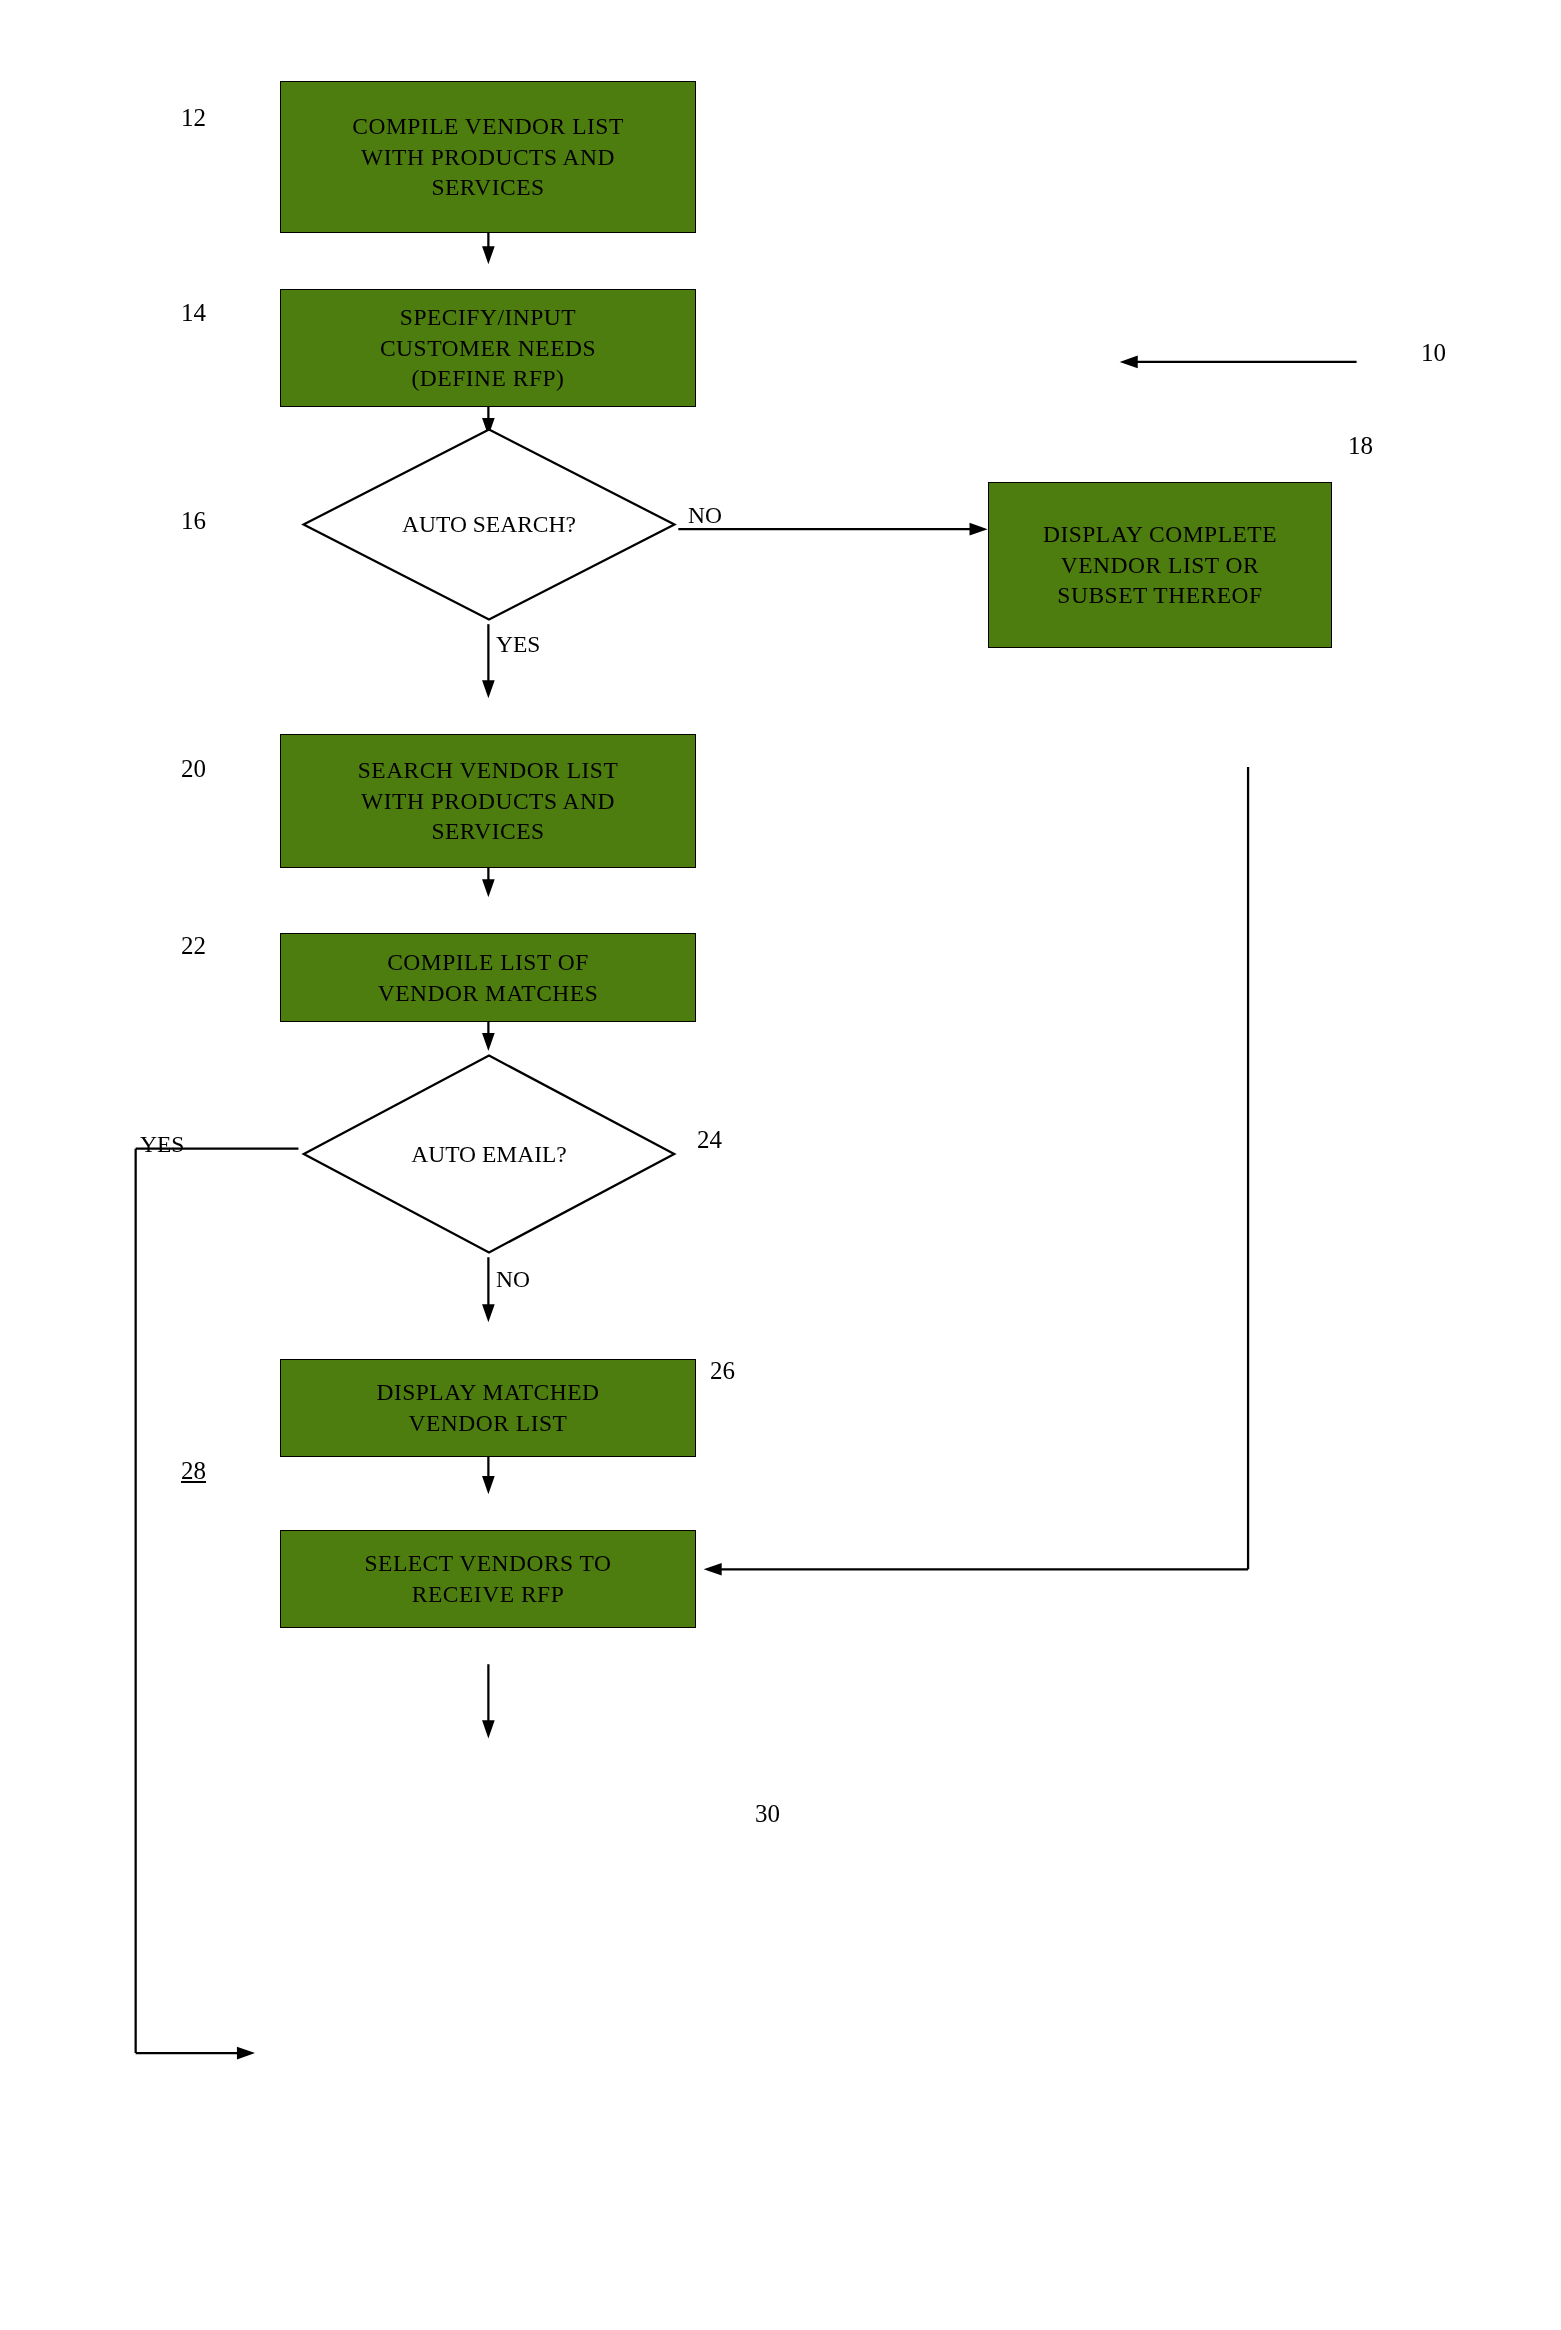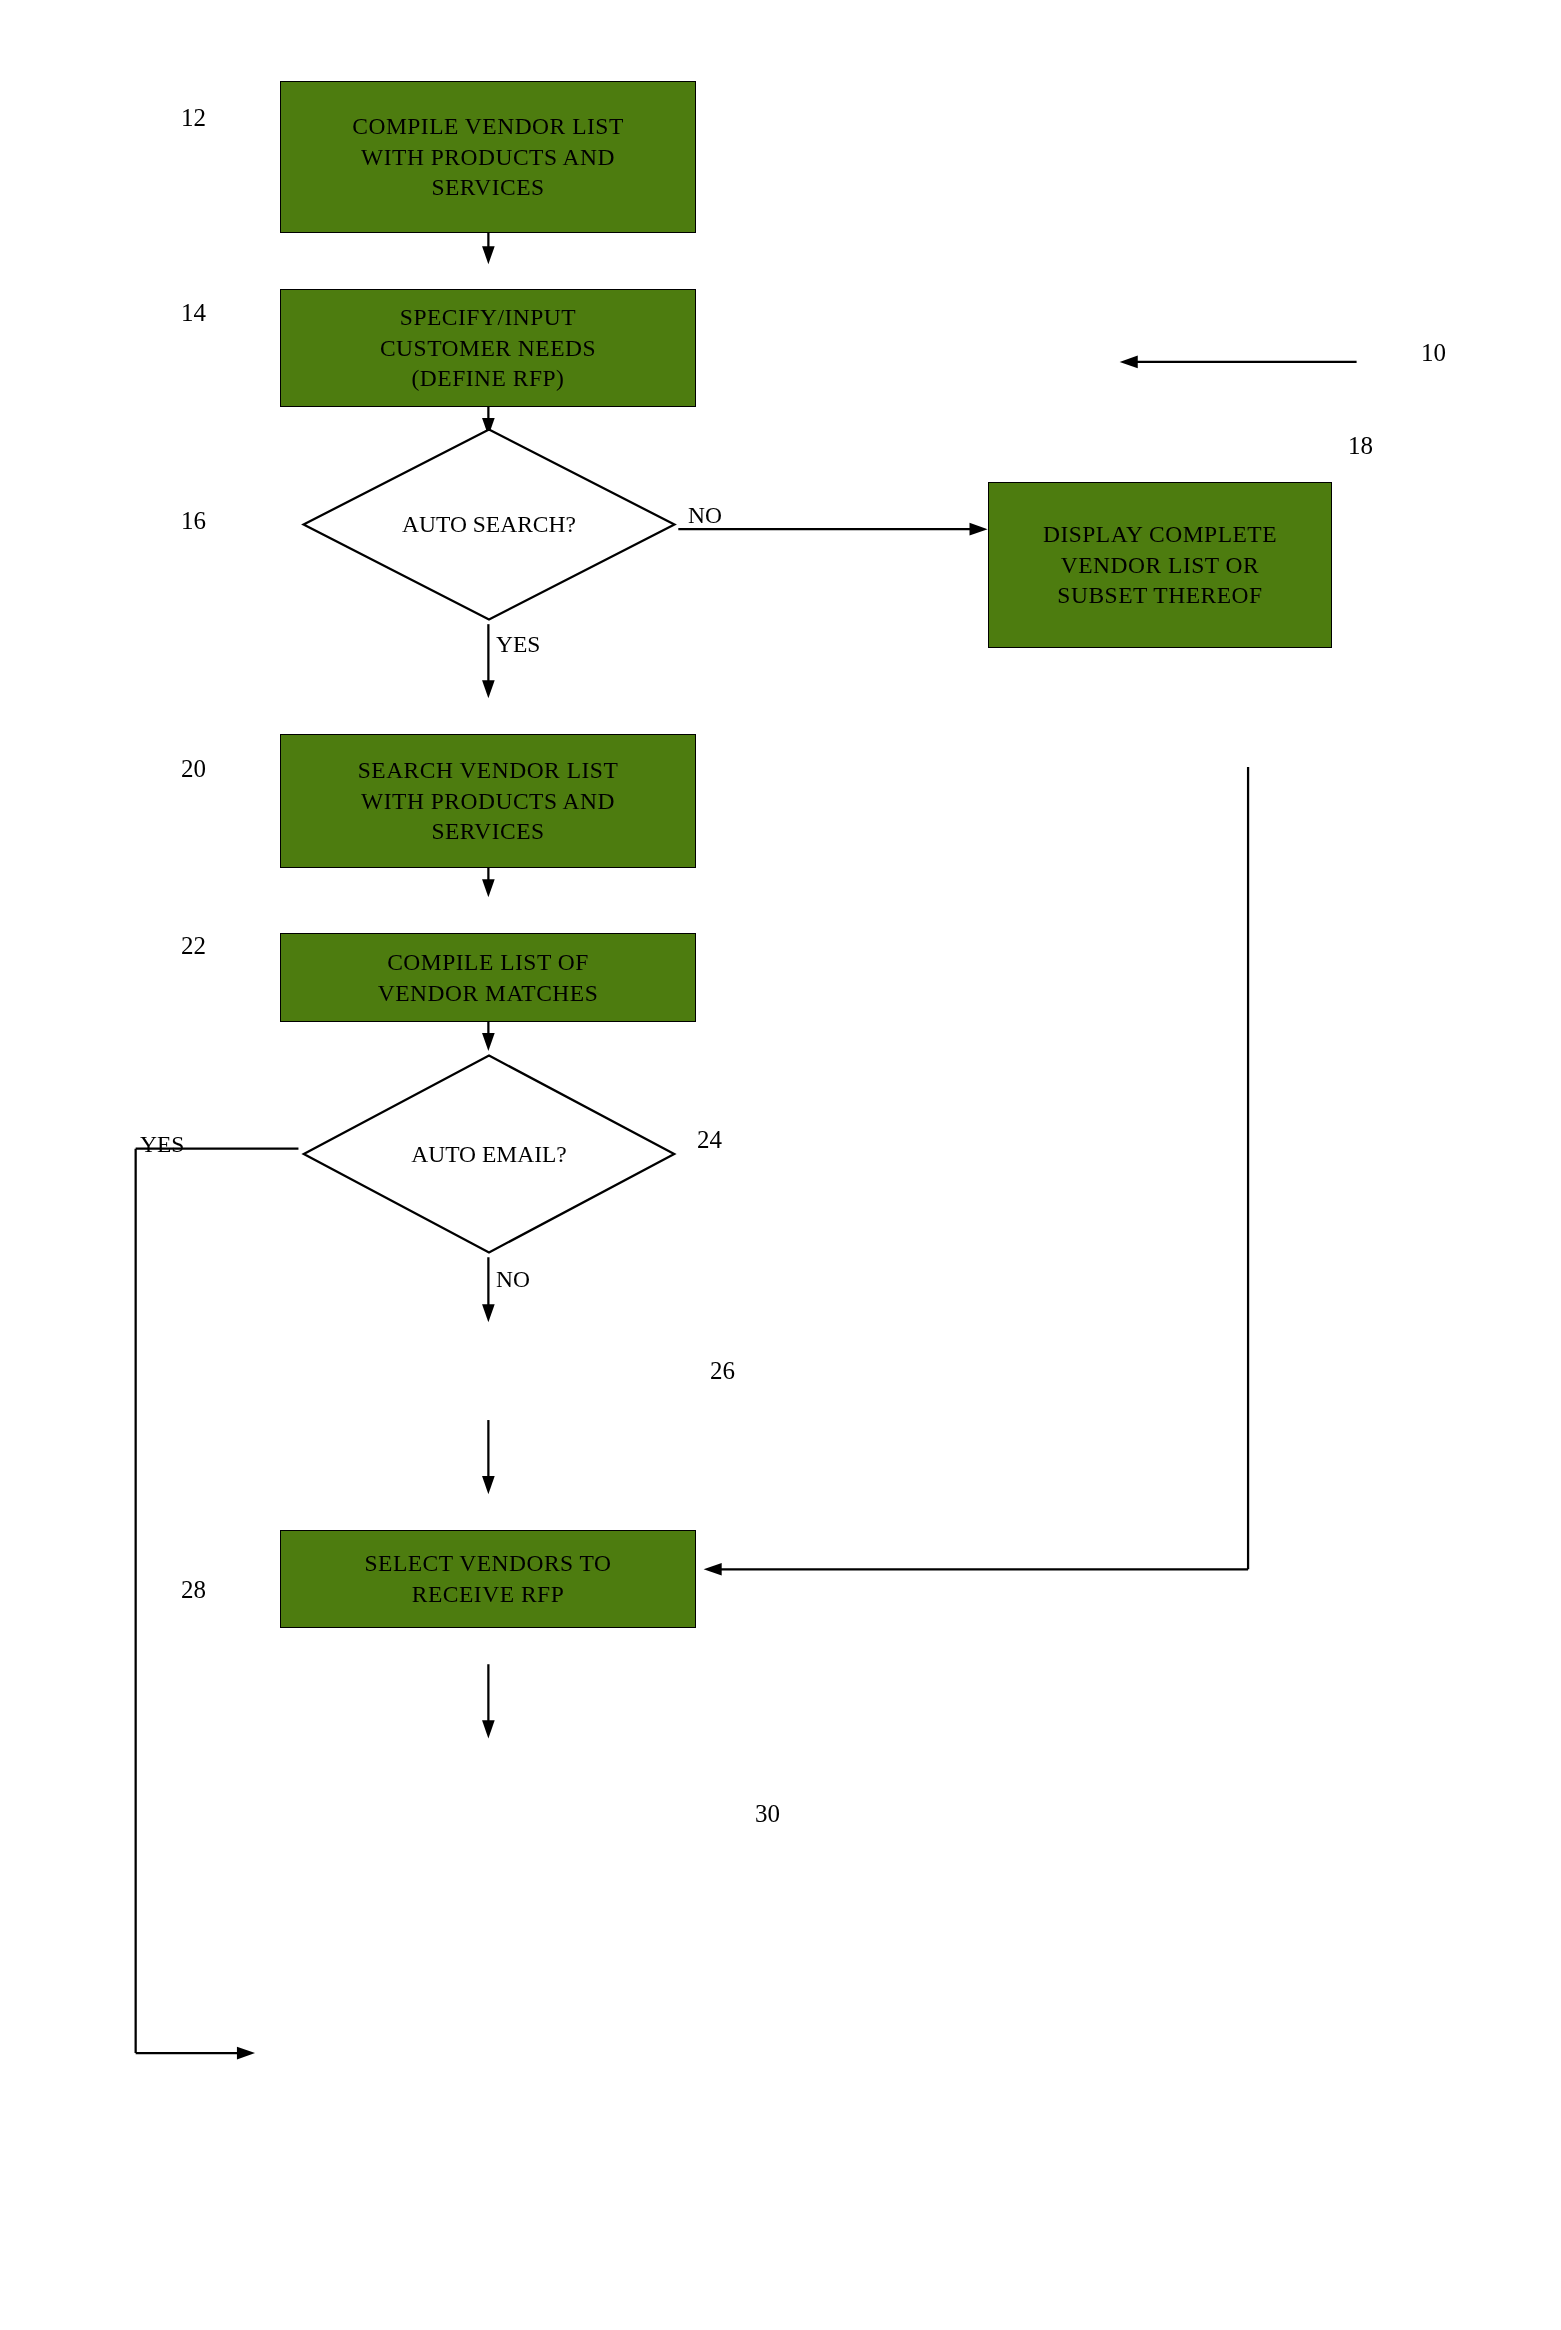--- a/index.html
+++ b/index.html
@@ -183,24 +183,28 @@
     <div class="diamond-label" style="left:0;top:0;width:380px;height:206px;">
       <span>AUTO EMAIL?</span>
     </div>
   </div>
   <span class="node-number" style="left:697px; top:1126px;">24</span>
 
   <span class="arrow-label" style="left:140px; top:1131px;">YES</span>
 
   <span class="arrow-label" style="left:496px; top:1266px;">NO</span>
 
+  <div class="flow-box" style="left:280px; top:1323px; width:416px; height:98px;">
+    <span style="white-space:pre-line;">DISPLAY MATCHED
+VENDOR LIST</span>
+  </div>
   <span class="node-number" style="left:710px; top:1357px;">26</span>
 
   <div class="flow-box" style="left:280px; top:1494px; width:416px; height:98px;">
     <span style="white-space:pre-line;">SELECT VENDORS TO
 RECEIVE RFP</span>
   </div>
-  <span class="node-number" style="left:181px; top:1576px;">28</span>
+  <span class="node-number" style="left:181px; top:1457px;text-decoration:underline;">28</span>
 
   <span class="node-number" style="left:733px; top:1800px;margin-left:22px;">30</span>
 
 </div>
 
 
 </body></html>

